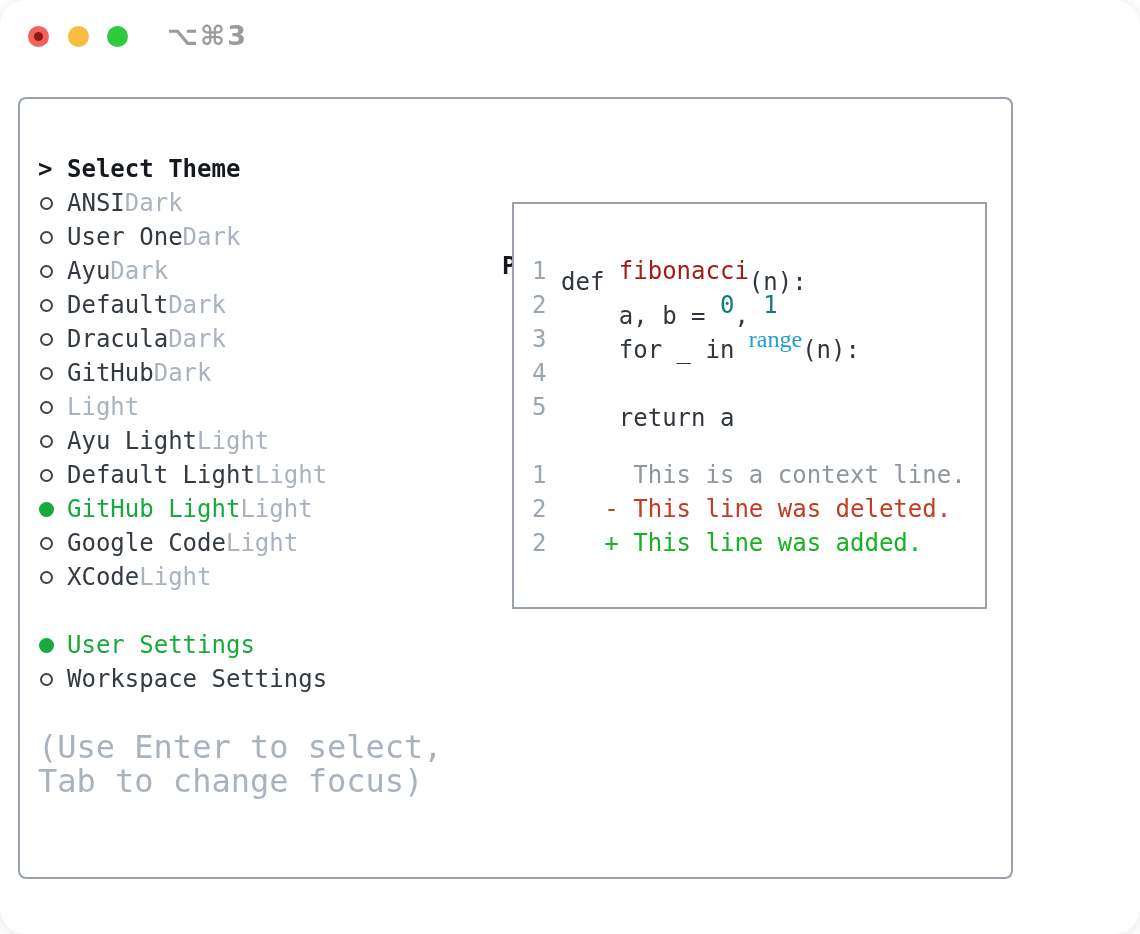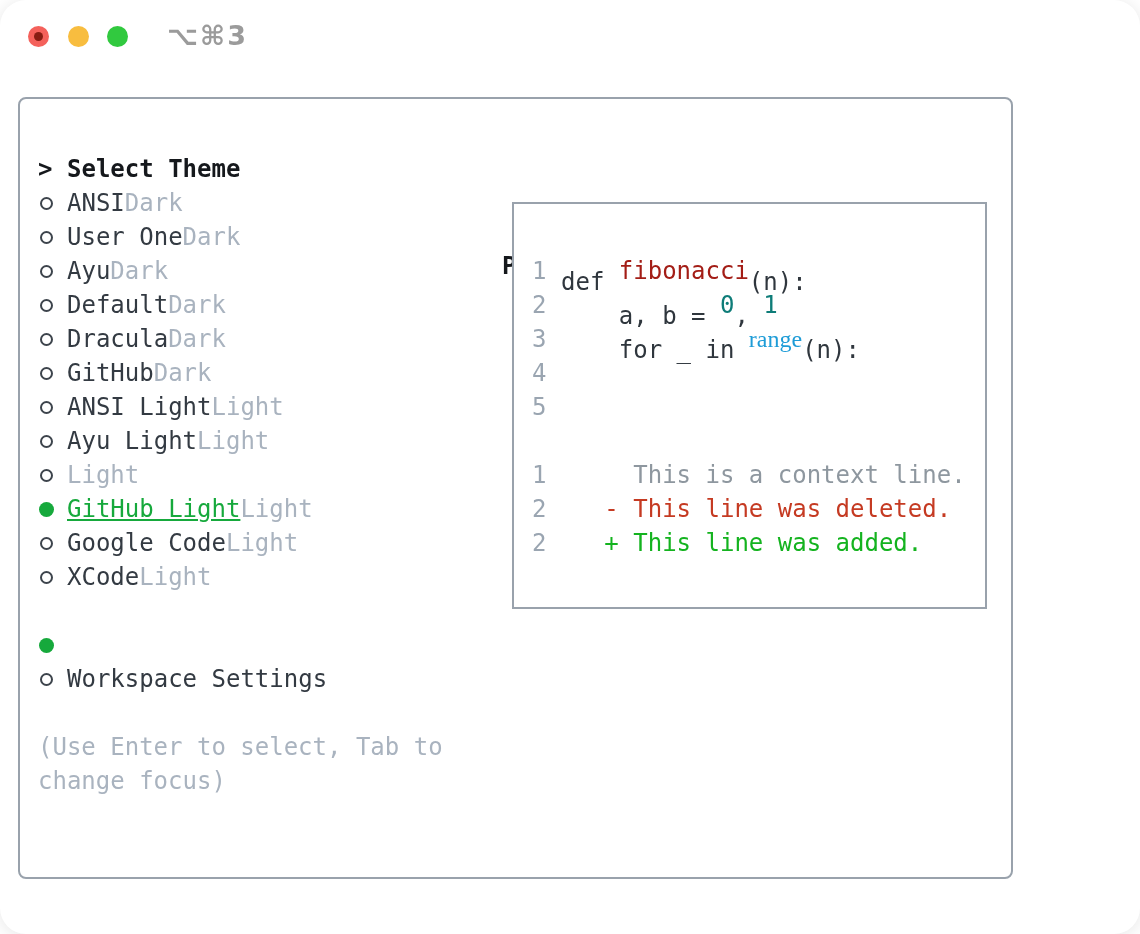--- a/index.html
+++ b/index.html
@@ -58,27 +58,27 @@
     position:absolute;left:18px;top:53px;width:450px;
     font-size:24px;line-height:34px;color:var(--text);
   }
   .row{display:flex;align-items:center;height:34px;white-space:pre;}
   .marker-col{display:inline-flex;align-items:center;width:29px;flex:0 0 29px;}
   .ring{width:13px;height:13px;border:2px solid var(--ring);border-radius:50%;margin-left:2px;}
   .dot{width:15px;height:15px;background:var(--accent-green);border-radius:50%;margin-left:1px;}
   .list-header{font-weight:700;color:var(--heading);}
   .list-header .caret{font-weight:700;color:var(--heading);}
   .tname{color:var(--text);}
-  .tname.sel{color:var(--accent-green);text-decoration:underline;}
+  .tname.sel{color:var(--accent-green);}
   .variant{color:var(--muted);}
   .apply-header{color:var(--heading);}
   .apply-label{color:var(--text);}
   .apply-label.sel{color:var(--accent-green);}
   .spacer{height:34px;}
-  .hint{color:var(--muted);width:434px;line-height:34px;font-size:24px;}
+  .hint{color:var(--muted);width:434px;line-height:34px;font-size:32px;}
   
   .preview-header{
     position:absolute;left:482px;top:150px;height:34px;line-height:34px;
     font-size:24px;font-weight:700;color:var(--heading);
   }
   .preview-box{
     position:absolute;left:492px;top:103px;width:475px;height:407px;
     border:2px solid var(--border);background:#fff;
     padding:50px 0 0 18px;overflow:hidden;
     font-size:24px;line-height:34px;
@@ -115,50 +115,50 @@
         <span>Select Theme</span>
       </div>
 
       <div id="theme-list">
           <div class="row"><span class="marker-col"><span class="ring"></span></span><span class="tname">ANSI</span> <span class="variant">Dark</span></div>
           <div class="row"><span class="marker-col"><span class="ring"></span></span><span class="tname">User One</span> <span class="variant">Dark</span></div>
           <div class="row"><span class="marker-col"><span class="ring"></span></span><span class="tname">Ayu</span> <span class="variant">Dark</span></div>
           <div class="row"><span class="marker-col"><span class="ring"></span></span><span class="tname">Default</span> <span class="variant">Dark</span></div>
           <div class="row"><span class="marker-col"><span class="ring"></span></span><span class="tname">Dracula</span> <span class="variant">Dark</span></div>
           <div class="row"><span class="marker-col"><span class="ring"></span></span><span class="tname">GitHub</span> <span class="variant">Dark</span></div>
-          <div class="row"><span class="marker-col"><span class="ring"></span></span><span class="tname">ANSI Light</span> <span class="variant">Light</span></div>
+          <div class="row"><span class="marker-col"><span class="ring"></span></span> <span class="variant">Light</span></div>
           <div class="row"><span class="marker-col"><span class="ring"></span></span><span class="tname">Ayu Light</span> <span class="variant">Light</span></div>
-          <div class="row"><span class="marker-col"><span class="ring"></span></span> <span class="variant">Light</span></div>
+          <div class="row"><span class="marker-col"><span class="ring"></span></span><span class="tname">Default Light</span> <span class="variant">Light</span></div>
           <div class="row"><span class="marker-col"><span class="dot"></span></span><span class="tname sel">GitHub Light</span> <span class="variant">Light</span></div>
           <div class="row"><span class="marker-col"><span class="ring"></span></span><span class="tname">Google Code</span> <span class="variant">Light</span></div>
           <div class="row"><span class="marker-col"><span class="ring"></span></span><span class="tname">XCode</span> <span class="variant">Light</span></div>
         </div>
 
       <div class="spacer"></div>
 
 
       <div id="apply-list">
-          <div class="row"><span class="marker-col"><span class="dot"></span></span></div>
+          <div class="row"><span class="marker-col"><span class="dot"></span></span><span class="apply-label sel">User Settings</span></div>
           <div class="row"><span class="marker-col"><span class="ring"></span></span><span class="apply-label">Workspace Settings</span></div>
         </div>
 
       <div class="spacer"></div>
 
       <div class="hint">(Use Enter to select, Tab to change focus)</div>
     </div>
 
     <div class="preview-header">Preview</div>
 
     <div class="preview-box">
       <div id="code-lines">
           <div class="crow"><span class="lnum">1</span><span class="tok-plain">def </span><span class="tok-function">fibonacci</span><span class="tok-plain">(n):</span></div>
           <div class="crow"><span class="lnum">2</span><span class="tok-plain">    a, b = </span><span class="tok-number">0</span><span class="tok-plain">, </span><span class="tok-number">1</span></div>
           <div class="crow"><span class="lnum">3</span><span class="tok-plain">    for _ in </span><span class="tok-builtin">range</span><span class="tok-plain">(n):</span></div>
           <div class="crow"><span class="lnum">4</span></div>
-          <div class="crow"><span class="lnum">5</span></div>
+          <div class="crow"><span class="lnum">5</span><span class="tok-plain">    return a</span></div>
         </div>
       <div class="crow"></div>
       <div id="diff-lines">
           <div class="crow"><span class="lnum">1</span><span class="dtext context">     This is a context line.</span></div>
           <div class="crow"><span class="lnum">2</span><span class="dtext deleted">   - This line was deleted.</span></div>
           <div class="crow"><span class="lnum">2</span><span class="dtext added">   + This line was added.</span></div>
         </div>
     </div>
 
   </div>

